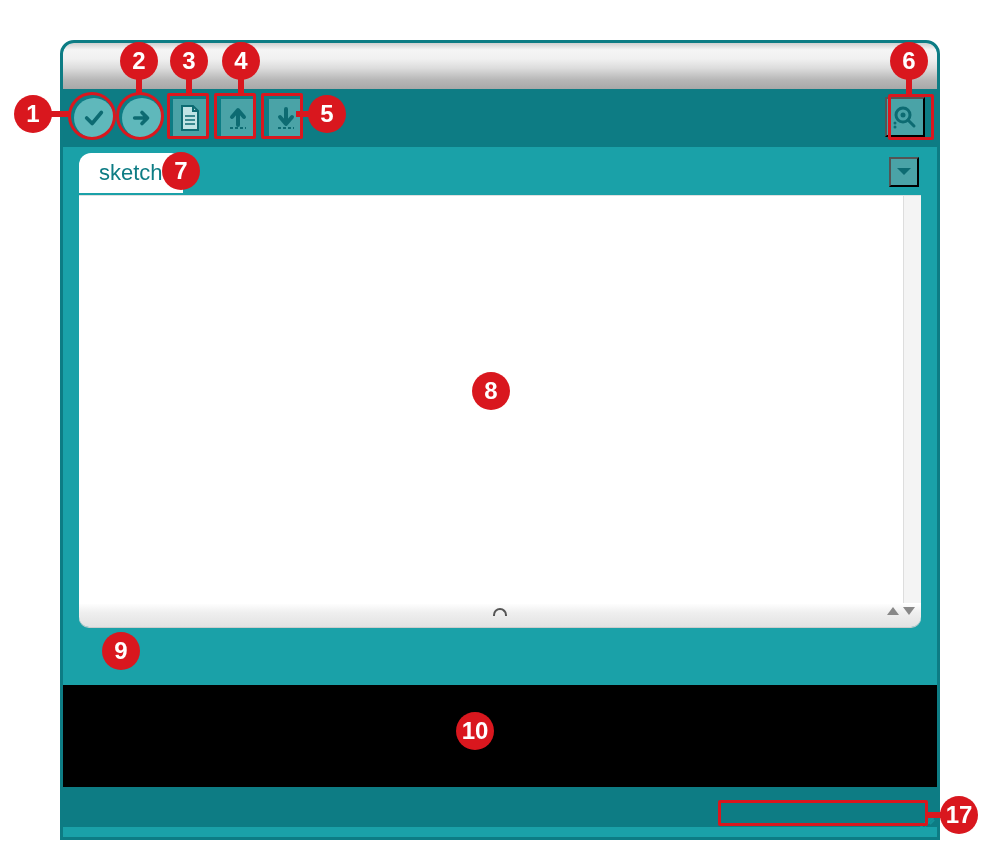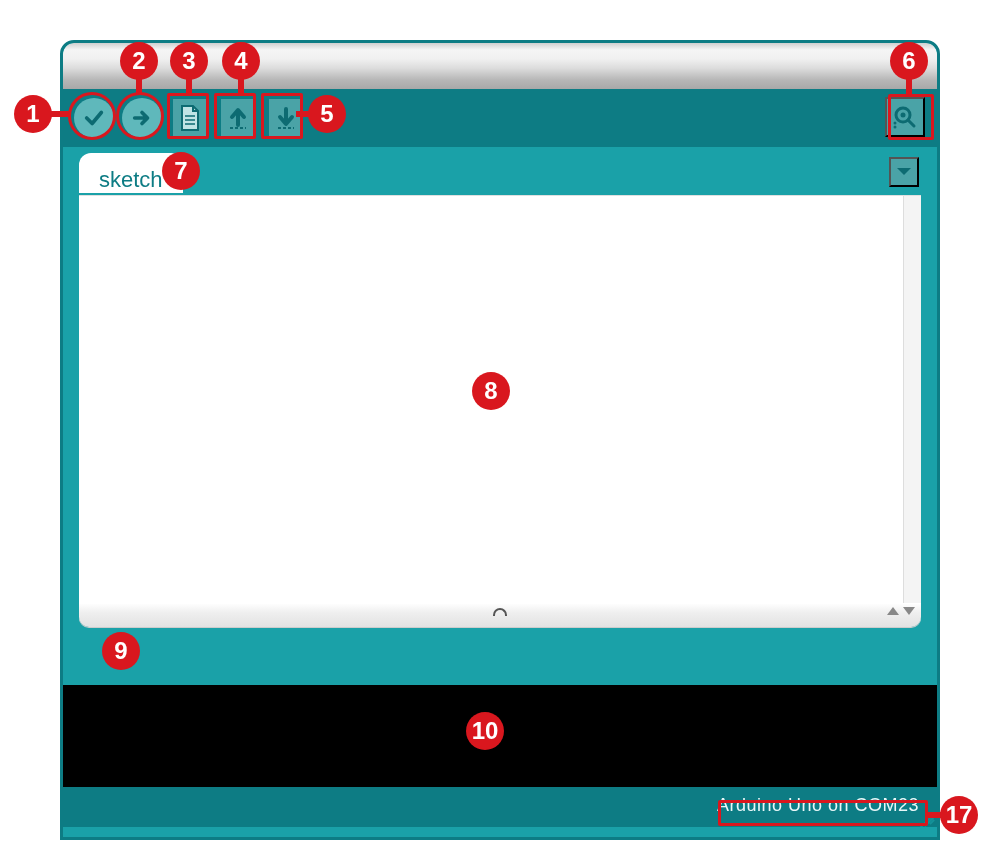--- a/index.html
+++ b/index.html
@@ -97,21 +97,21 @@
 
   .tab {
     position: absolute;
     left: 16px;
     top: 6px;
     height: 40px;
     padding: 0 20px 0 20px;
     background: #fff;
     border-radius: 12px 12px 0 0;
     display: flex;
-    align-items: flex-end;
+    align-items: center;
     color: #0d7c84;
     font-size: 22px;
   }
 
   .tab-menu {
     position: absolute;
     right: 18px;
     top: 10px;
     width: 30px;
     height: 30px;
@@ -340,21 +340,20 @@
       <div class="tri-up"></div>
       <div class="tri-down"></div>
     </div>
   </div>
 
   <div class="status-strip"></div>
 
   <div class="console"></div>
 
   <div class="footer">
-    <span class="board-port">Arduino Uno on COM23</span>
     <div class="resize-grip">
       <span></span>
         <span></span>
         <span></span>
     </div>
   </div>
 
 </div>
 
 <div class="red-circle" style="left:68px; top:92px; width:48px; height:48px;"></div>
@@ -391,19 +390,19 @@
 </div>
 <div class="callout" style="left:162px; top:152px;">
   <span>7</span>
 </div>
 <div class="callout" style="left:472px; top:372px;">
   <span>8</span>
 </div>
 <div class="callout" style="left:102px; top:632px;">
   <span>9</span>
 </div>
-<div class="callout" style="left:466px; top:712px;">
+<div class="callout" style="left:456px; top:712px;">
   <span>10</span>
 </div>
 <div class="callout" style="left:940px; top:796px;">
   <span>17</span>
   <span class="stem" style="width:16px; height:6px; left:-14px; top:16px;"></span>
 </div>
 
 </body></html>

